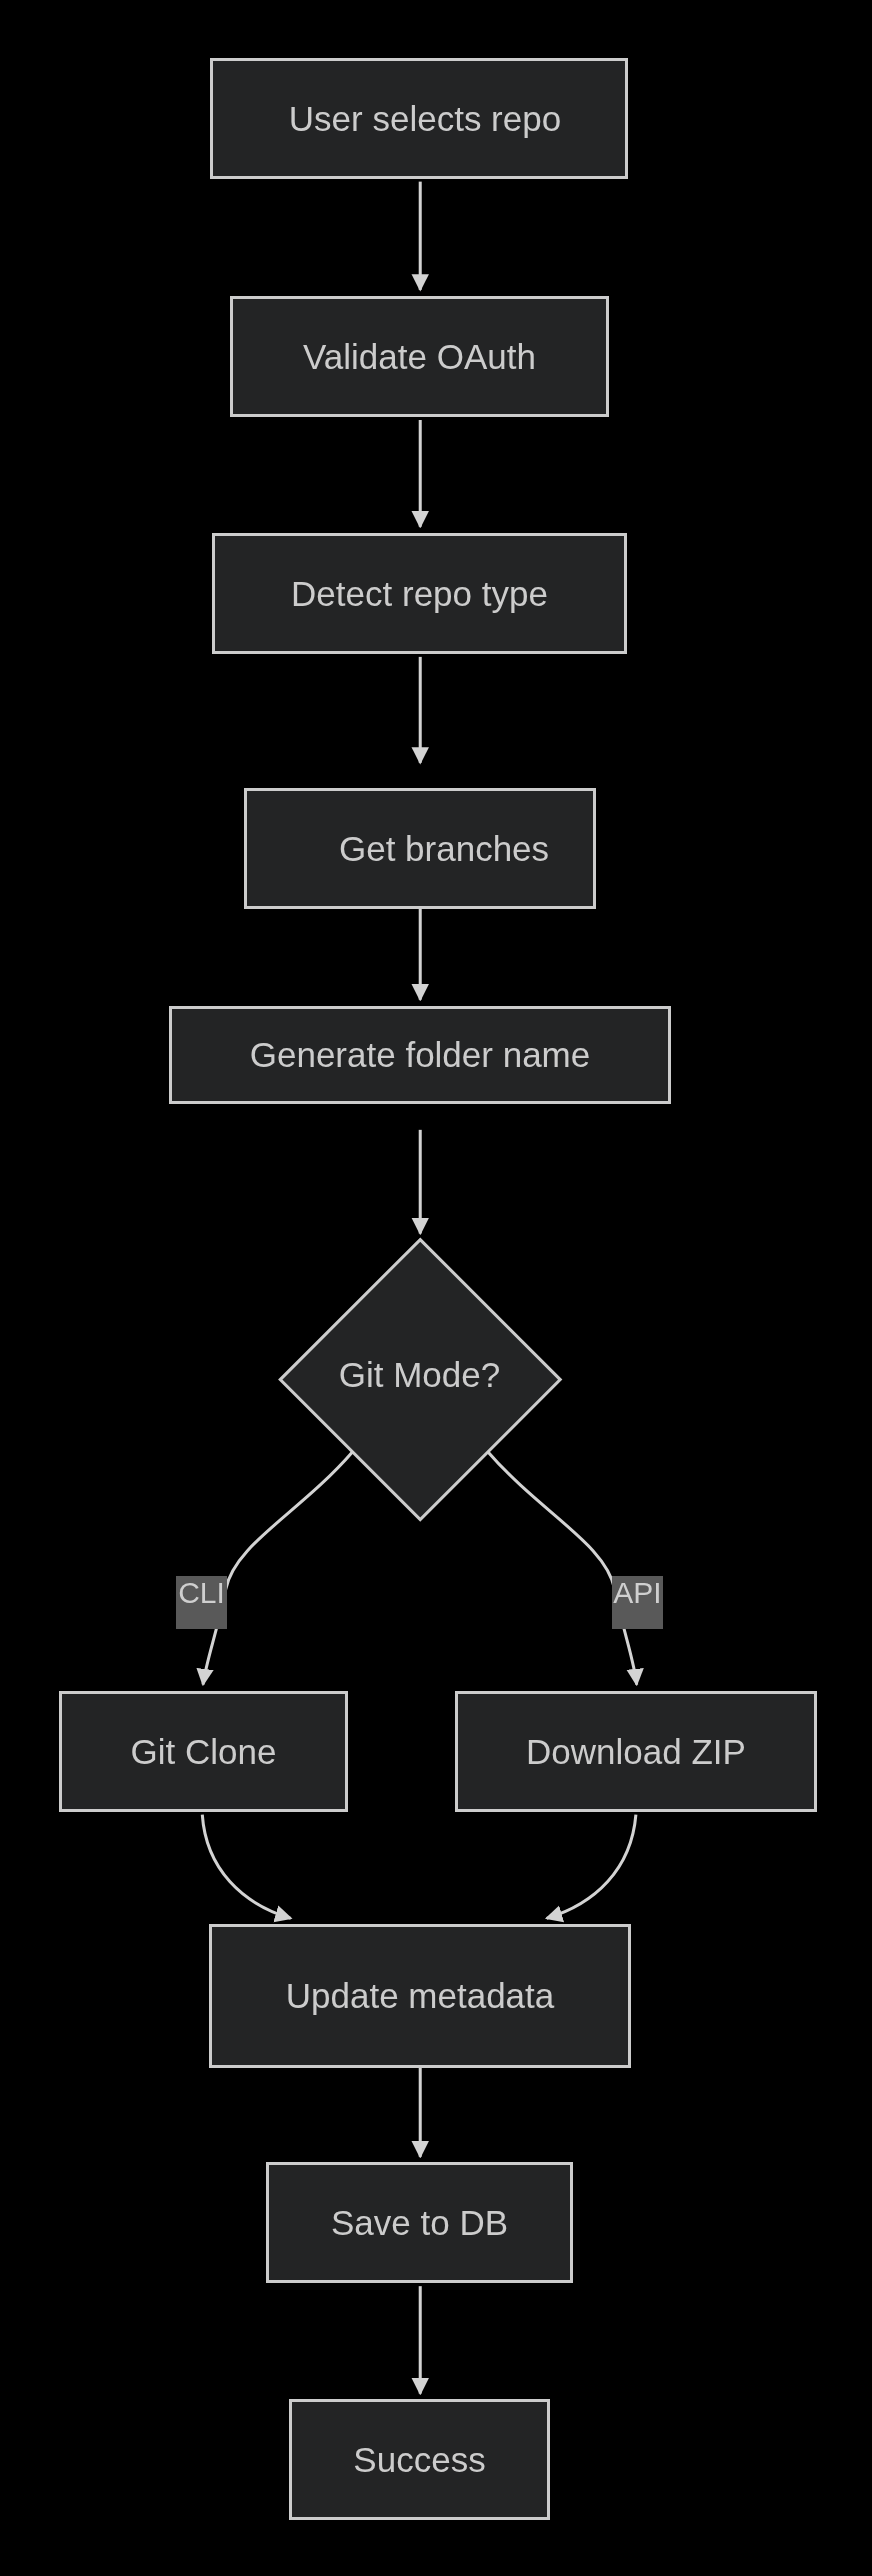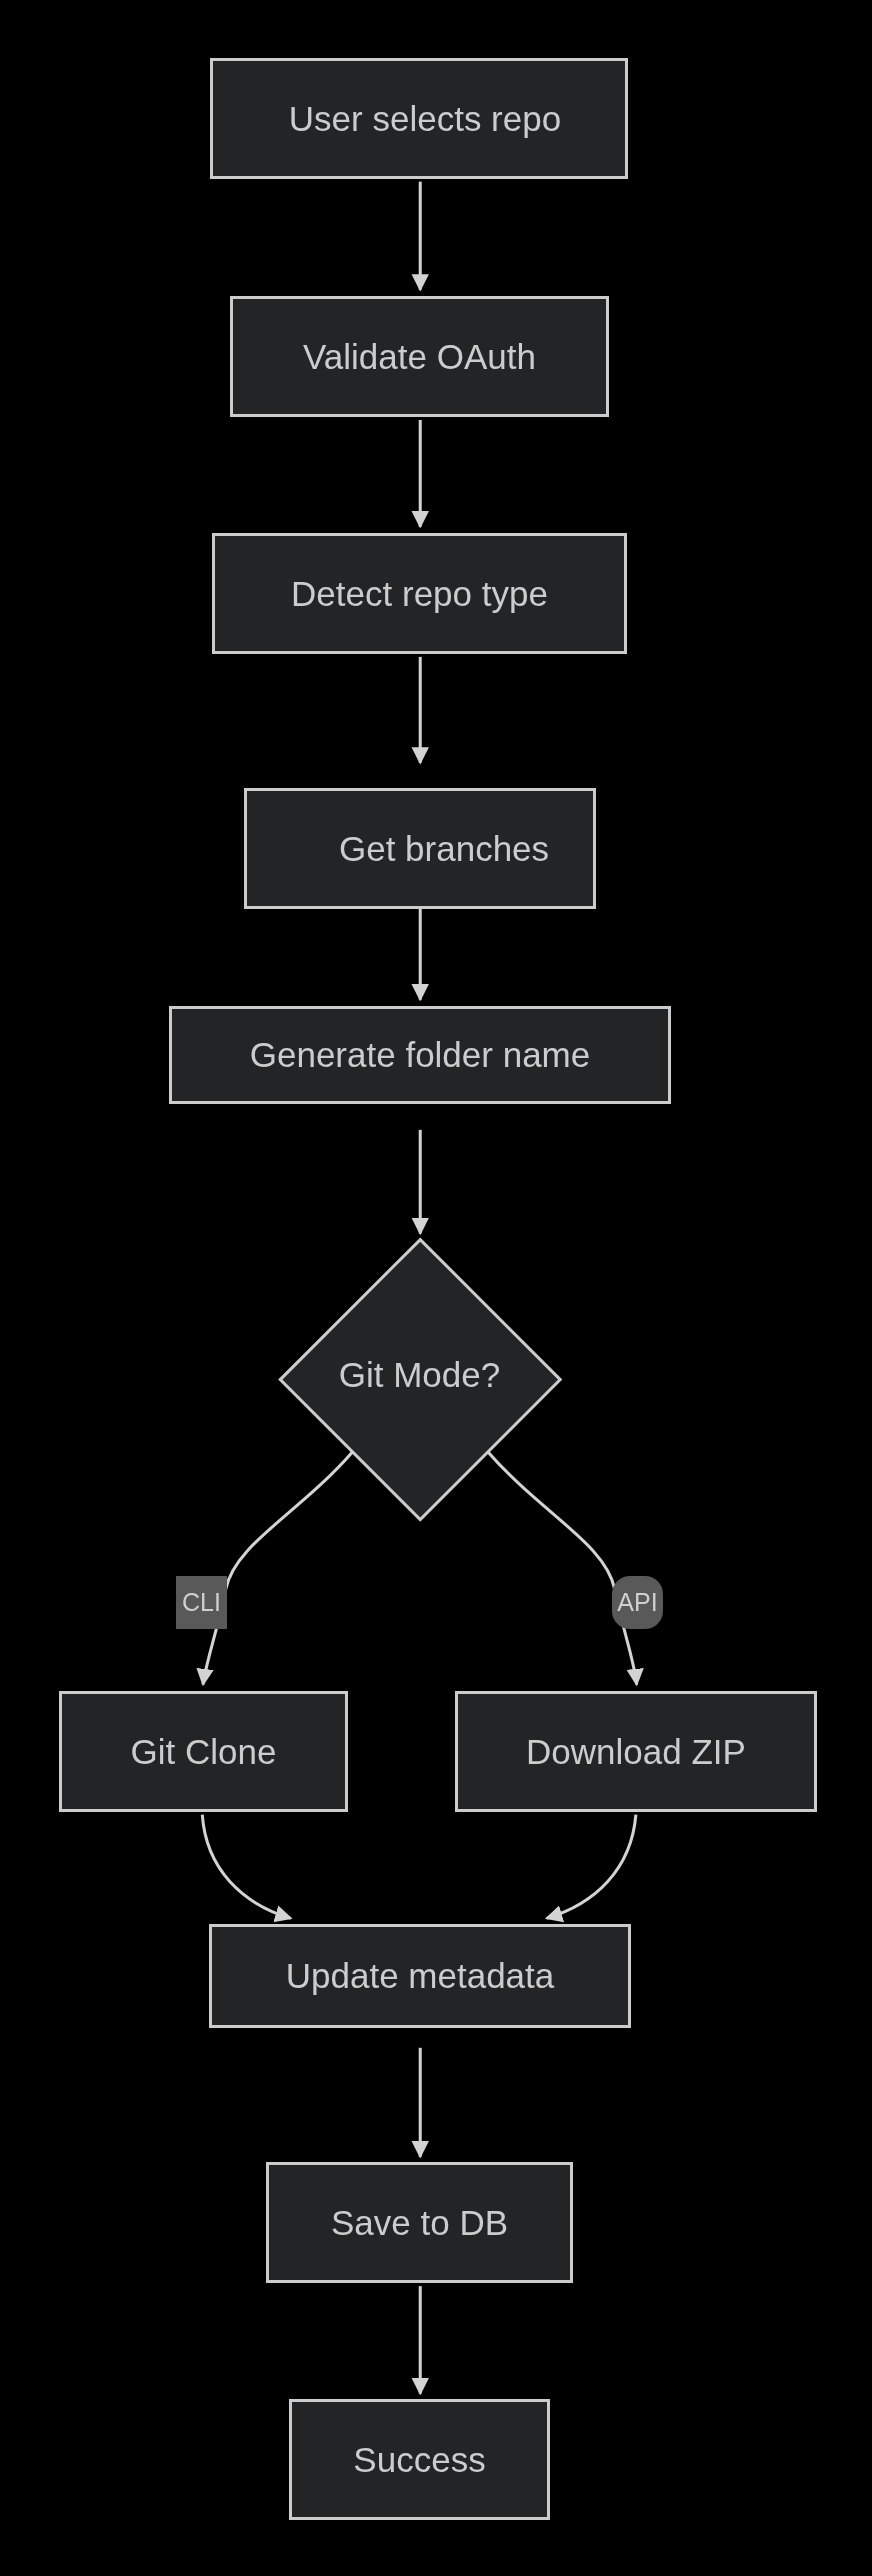--- a/index.html
+++ b/index.html
@@ -40,22 +40,22 @@
     font-size:35px;
     display:flex;align-items:flex-start;justify-content:center;
     text-align:center;
     white-space:nowrap;
     background:transparent;
   }
   .edge-label{
     position:absolute;
     background:var(--label-bg);
     color:var(--label-text);
-    font-size:25px;
-    display:flex;align-items:center;justify-content:center;
+    font-size:30px;
+    display:flex;justify-content:center;
     white-space:nowrap;
   }
 </style>
 </head>
 <body>
 
 <div class="canvas">
 
   <svg class="edges" viewBox="0 0 1153 3404" xmlns="http://www.w3.org/2000/svg">
     <defs>
@@ -103,33 +103,33 @@
   </div>
 
   <div class="diamond-label" style="left:306px;top:1355px;width:227px;height:50px;">
     <span>Git Mode?</span>
   </div>
 
   <div class="edge-label" style="left:176px;top:1576px;width:51px;height:53px;">
     <span>CLI</span>
   </div>
 
-  <div class="edge-label" style="left:612px;top:1576px;width:51px;height:53px;border-radius:18px;">
+  <div class="edge-label" style="left:612px;top:1576px;width:51px;height:53px;">
     <span>API</span>
   </div>
 
   <div class="node" style="left:59px;top:1691px;width:289px;height:121px;">
     <span>Git Clone</span>
   </div>
 
   <div class="node" style="left:455px;top:1691px;width:362px;height:121px;">
     <span>Download ZIP</span>
   </div>
 
-  <div class="node" style="left:209px;top:1924px;width:422px;height:104px;">
+  <div class="node" style="left:209px;top:1924px;width:422px;height:144px;">
     <span>Update metadata</span>
   </div>
 
   <div class="node" style="left:266px;top:2162px;width:307px;height:121px;">
     <span>Save to DB</span>
   </div>
 
   <div class="node" style="left:289px;top:2399px;width:261px;height:121px;">
     <span>Success</span>
   </div>

